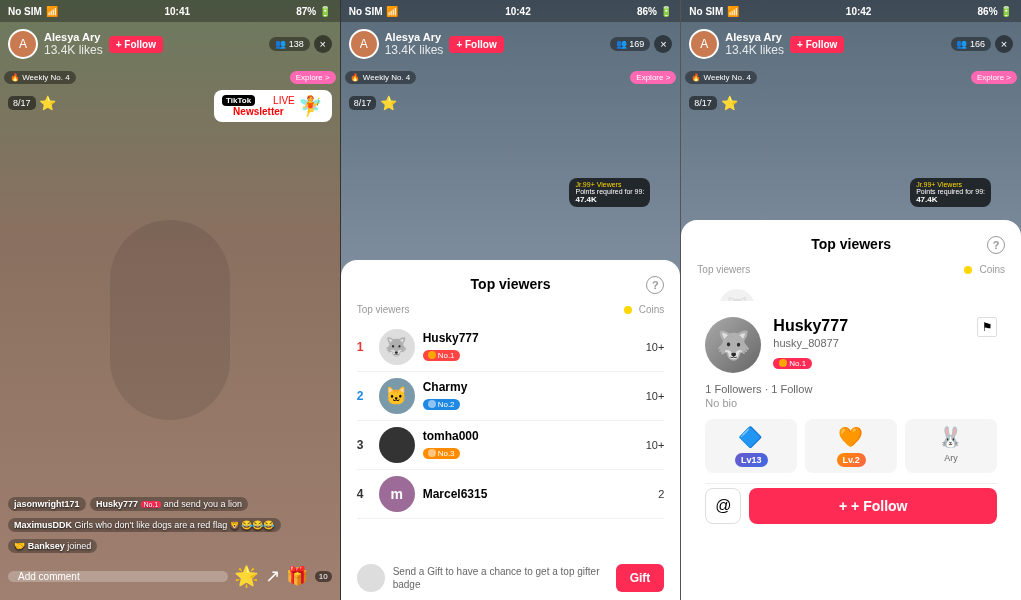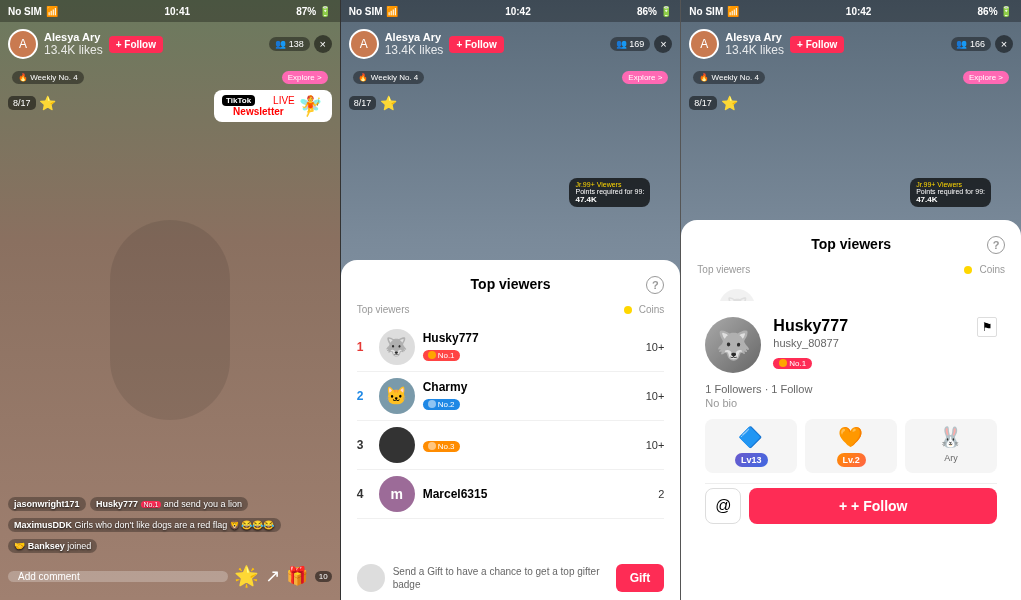--- a/index.html
+++ b/index.html
@@ -112,21 +112,21 @@
       cursor: pointer;
     }
 
     
     .weekly-bar {
       position: absolute;
       top: 66px; left: 0; right: 0;
       height: 22px;
       display: flex;
       align-items: center;
-      padding: 0 12px;
+      padding: 0 4px;
       z-index: 100;
       gap: 4px;
     }
     .fire-badge {
       background: rgba(0,0,0,0.4);
       border-radius: 10px;
       padding: 2px 6px;
       font-size: 8px;
       color: white;
       display: flex; align-items: center; gap: 2px;
@@ -605,20 +605,21 @@
           <span>No.2</span>
         </div>
       </div>
       <span class="coins-val">10+</span>
     </div>
 
     <div class="viewer-row">
       <span class="rank-num rank-3">3</span>
       <div class="viewer-avatar" style="background:#333;color:white;"></div>
       <div class="viewer-name-wrap">
+        <div class="viewer-name">tomha000</div>
         <div class="no-badge" style="background:#ff8c00;">
           <span style="width:8px;height:8px;border-radius:50%;background:rgba(255,255,255,0.5);display:inline-block;"></span>
           <span>No.3</span>
         </div>
       </div>
       <span class="coins-val">10+</span>
     </div>
 
     <div class="viewer-row">
       <span class="rank-num rank-4">4</span>

